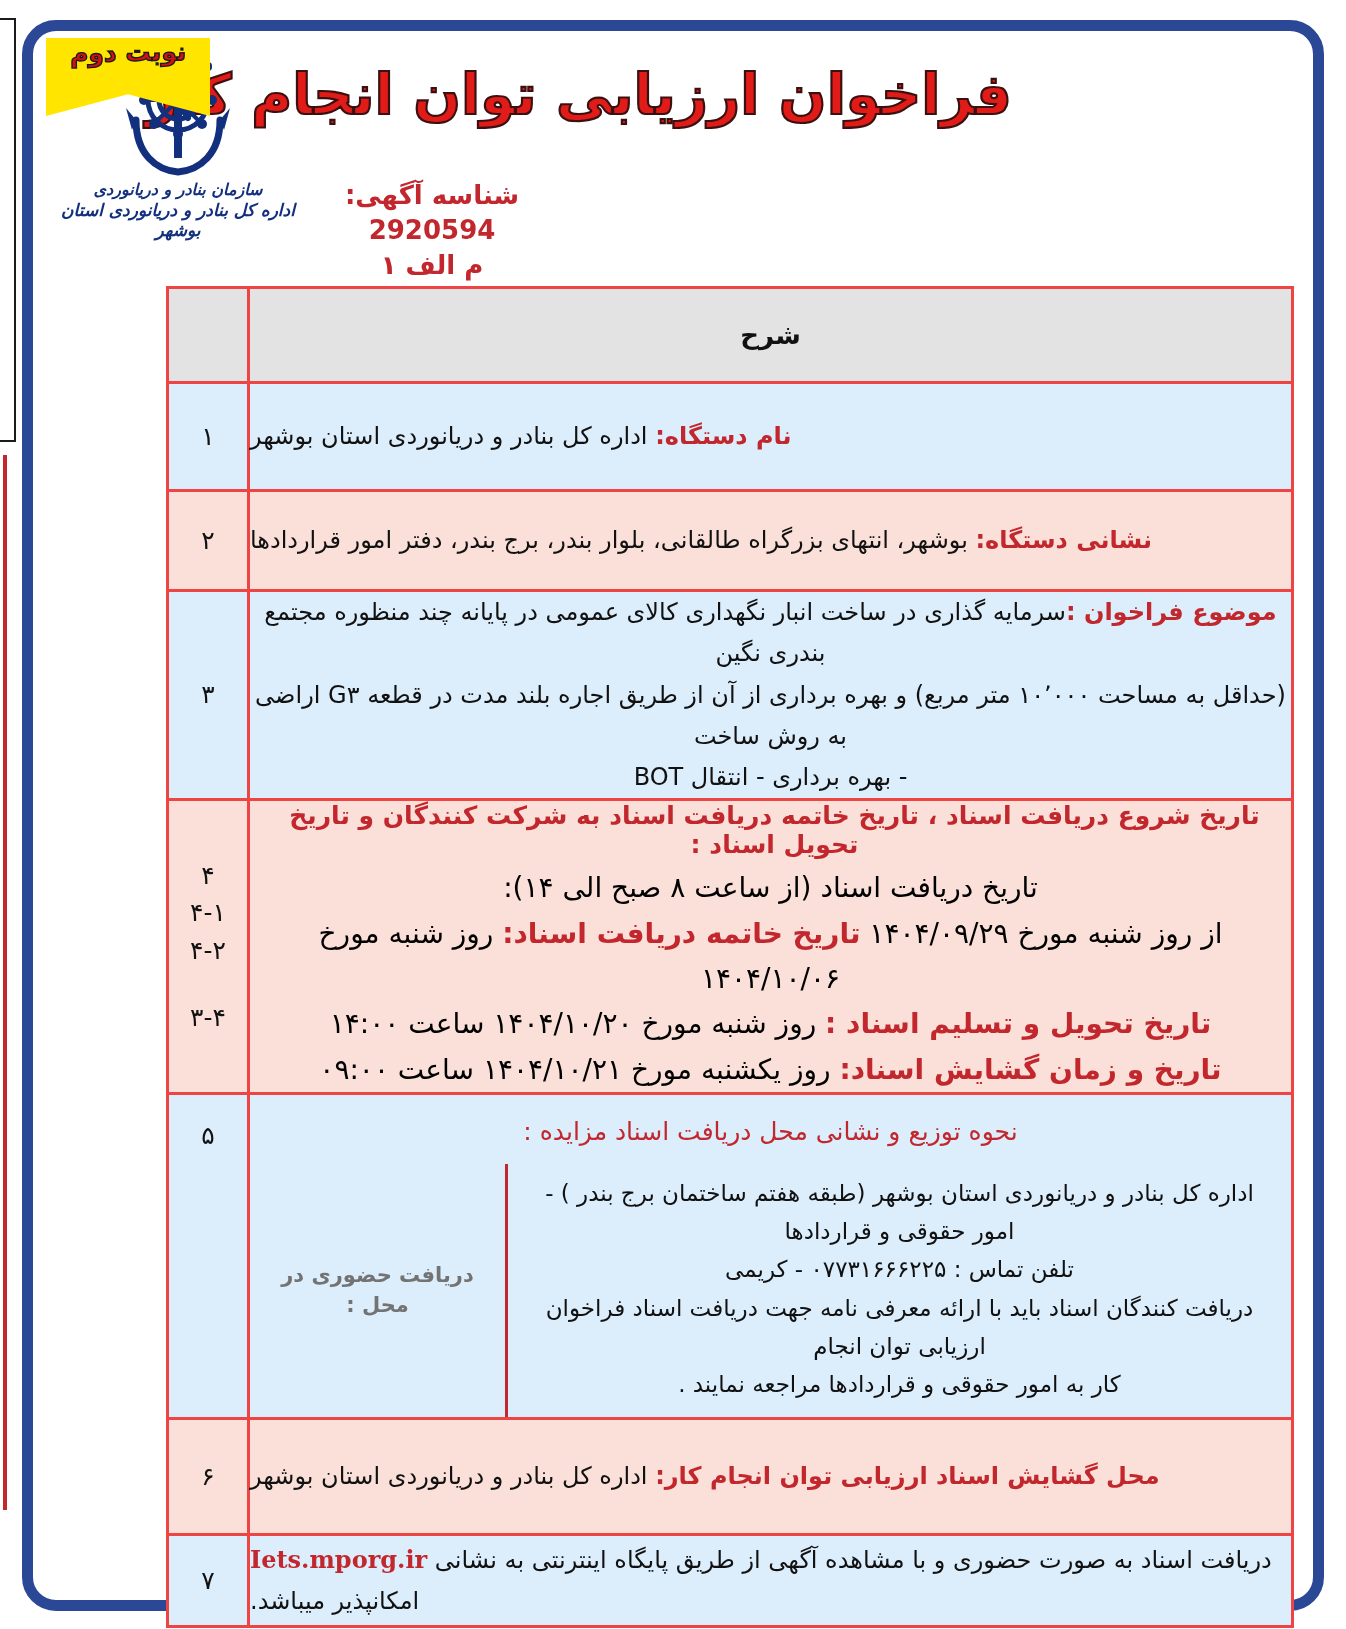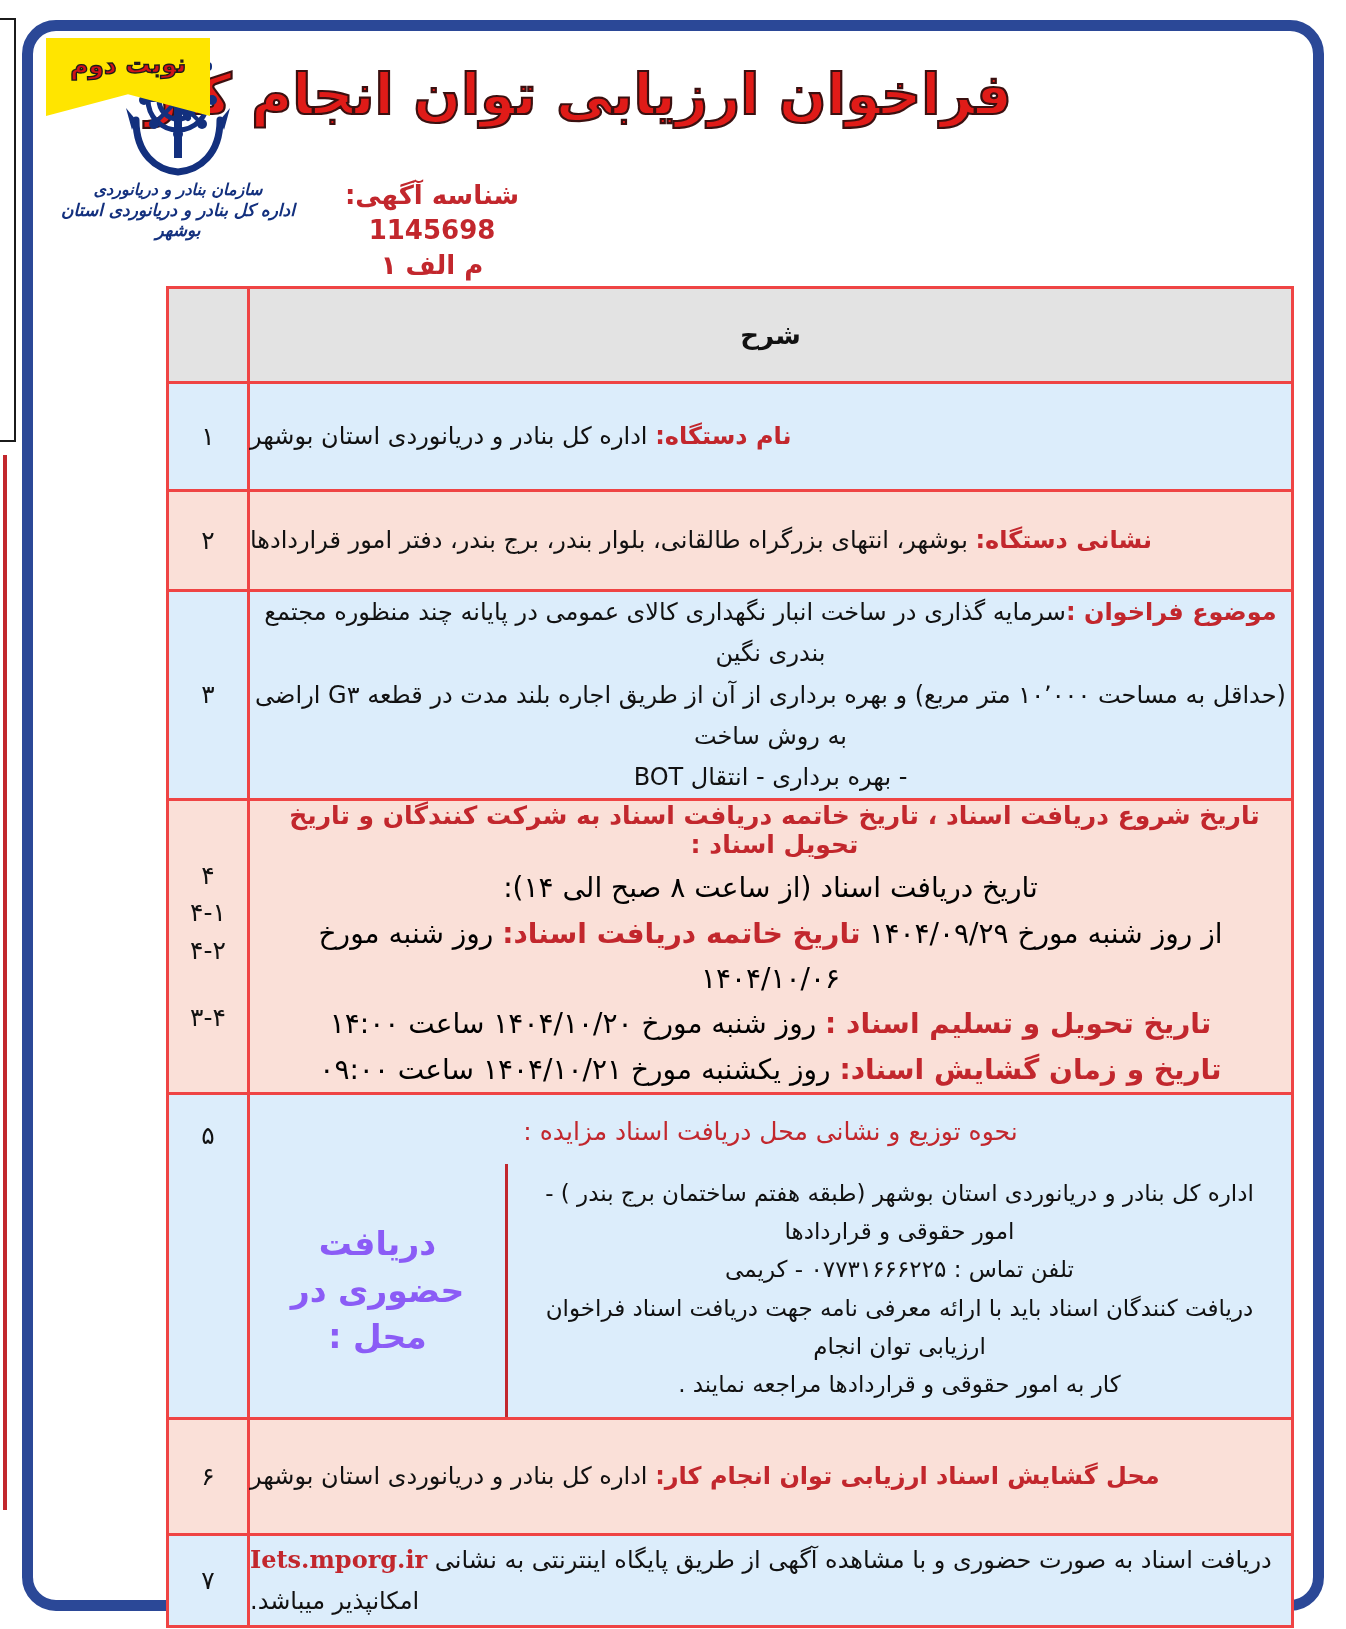--- a/index.html
+++ b/index.html
@@ -17,21 +17,21 @@
     position:absolute;left:22px;top:20px;right:22px;bottom:18px;
     border:11px solid #2b4897;border-radius:34px;background:#ffffff;
     box-sizing:border-box;
   }
   
   .ribbon{
     position:absolute;left:46px;top:38px;width:164px;height:78px;
     background:#ffe500;
     clip-path:polygon(0 0,100% 0,100% 100%,50% 72%,0 100%);
     display:flex;align-items:flex-start;justify-content:center;
-    padding-top:12px;box-sizing:border-box;z-index:4;
+    box-sizing:border-box;z-index:4;
   }
   .ribbon-text{
     font-size:25px;font-weight:bold;color:#d01217;
     -webkit-text-stroke:1.4px #1b1b1b;
     letter-spacing:-1px;transform:rotate(-1deg);white-space:nowrap;
   }
   
   .header{position:absolute;left:34px;right:34px;top:28px;height:230px;z-index:3;}
   .title{
     position:absolute;right:300px;left:290px;top:36px;
@@ -83,21 +83,21 @@
   .r6{height:116px;}
   .r7{height:92px;}
   .rowhead{font-size:25px;font-weight:bold;color:#c2272d;text-align:center;margin-bottom:6px;padding-left:8px;}
   .r4 .line{font-size:28px;line-height:1.62;text-align:center;}
   
   .split{display:flex;width:100%;}
   .split .left{flex:1;padding:10px 18px 14px 18px;}
   .split .right{width:258px;border-right:3px solid #c2272d;
      display:flex;align-items:center;justify-content:center;padding:10px;box-sizing:border-box;}
   .r5-title{font-size:25px;font-weight:normal;color:#c2272d;text-align:center;padding:22px 20px 18px 20px;}
-  .r5-side{font-size:33px;font-weight:bold;color:#8b5cf6;text-align:center;line-height:1.4;}
+  .r5-side{font-size:21px;font-weight:bold;color:#737373;text-align:center;line-height:1.4;}
   .r5-lines{font-size:23px;line-height:1.66;color:#111;text-align:center;}
   .url{color:#c2272d;font-weight:bold;direction:ltr;unicode-bidi:isolate;display:inline-block;
        font-family:"DejaVu Serif","Liberation Serif",serif;}
 </style>
 </head>
 <body>
 
 <div class="edge-black"></div>
 <div class="edge-red"></div>
 
@@ -110,21 +110,21 @@
 
 <div class="ribbon">
   <span class="ribbon-text">نوبت دوم</span>
 </div>
 
 <div class="header">
 
   <div class="title">فراخوان ارزیابی توان انجام کار</div>
 
   <div class="ad-id">
-    <div>شناسه آگهی: 1145698</div>
+    <div>شناسه آگهی: 2920594</div>
     <div>م الف ۱</div>
   </div>
 
   <div class="logo-wrap">
     <svg class="logo-svg" width="128" height="140" viewBox="0 0 128 140">
       <g fill="none" stroke="#13307e" stroke-width="5">
 
         <circle cx="64" cy="12" r="7"></circle>
 
         <rect x="30" y="24" width="68" height="9" rx="4" fill="#13307e" stroke="none"></rect>

